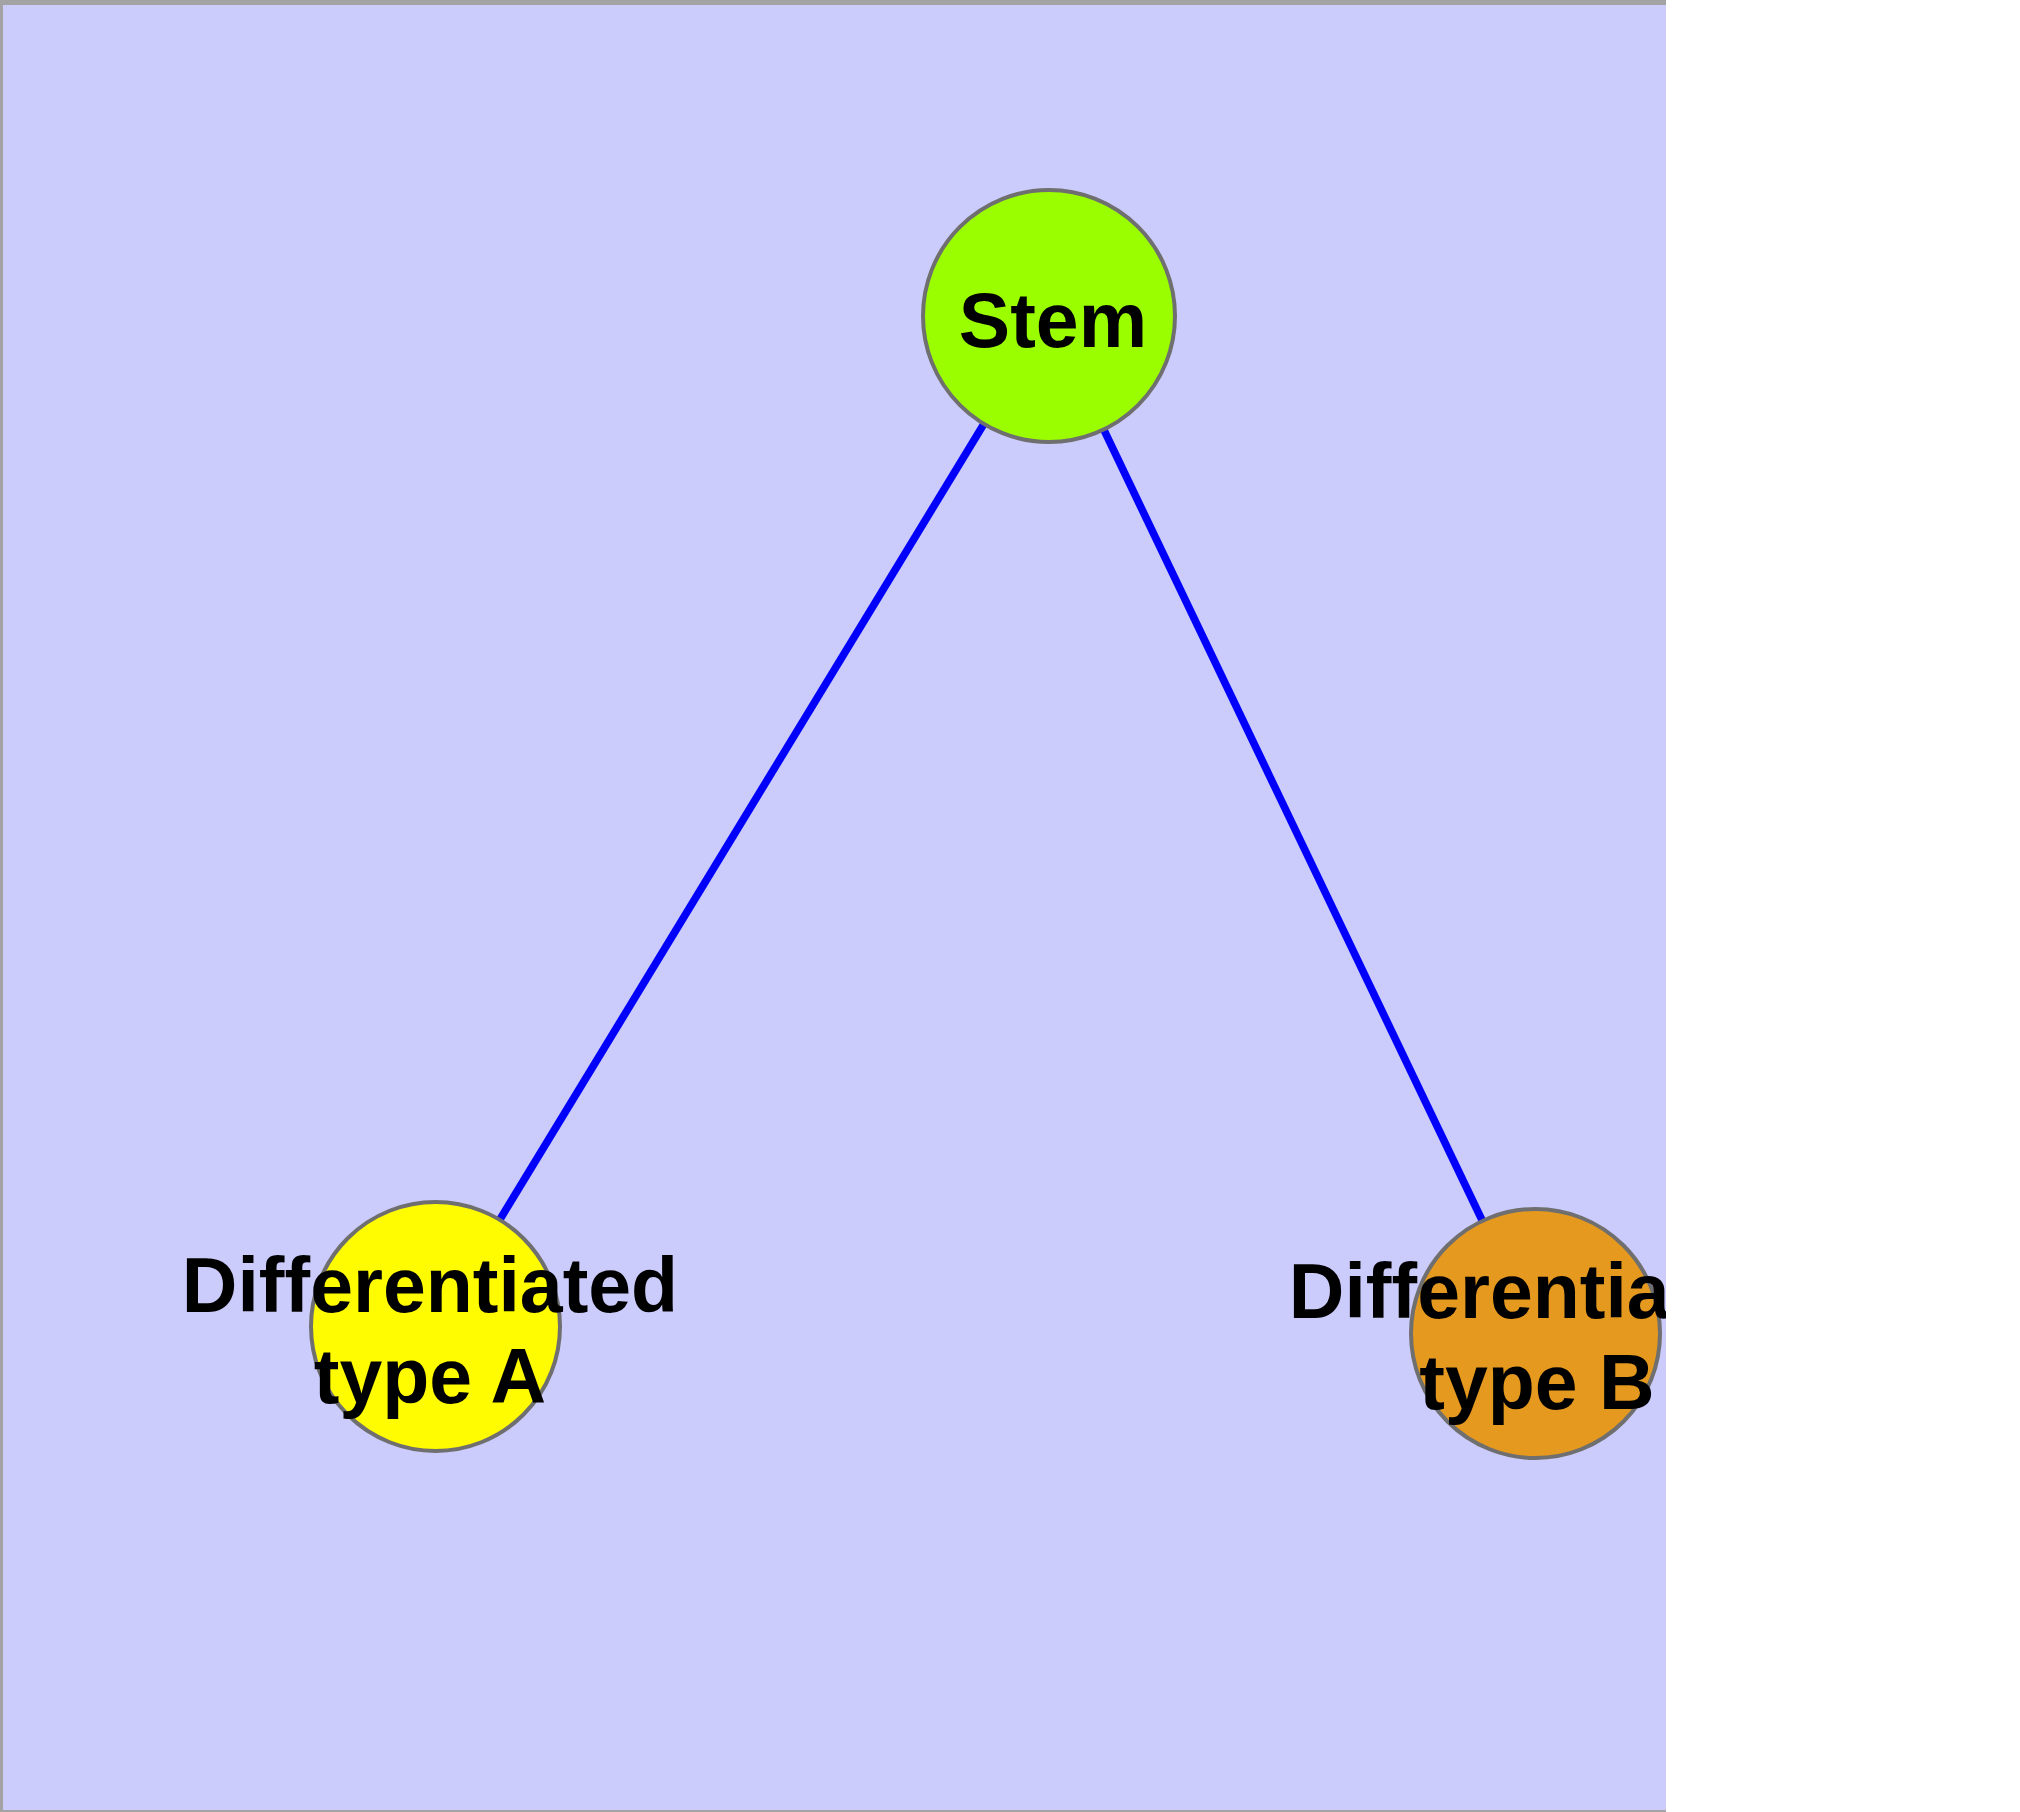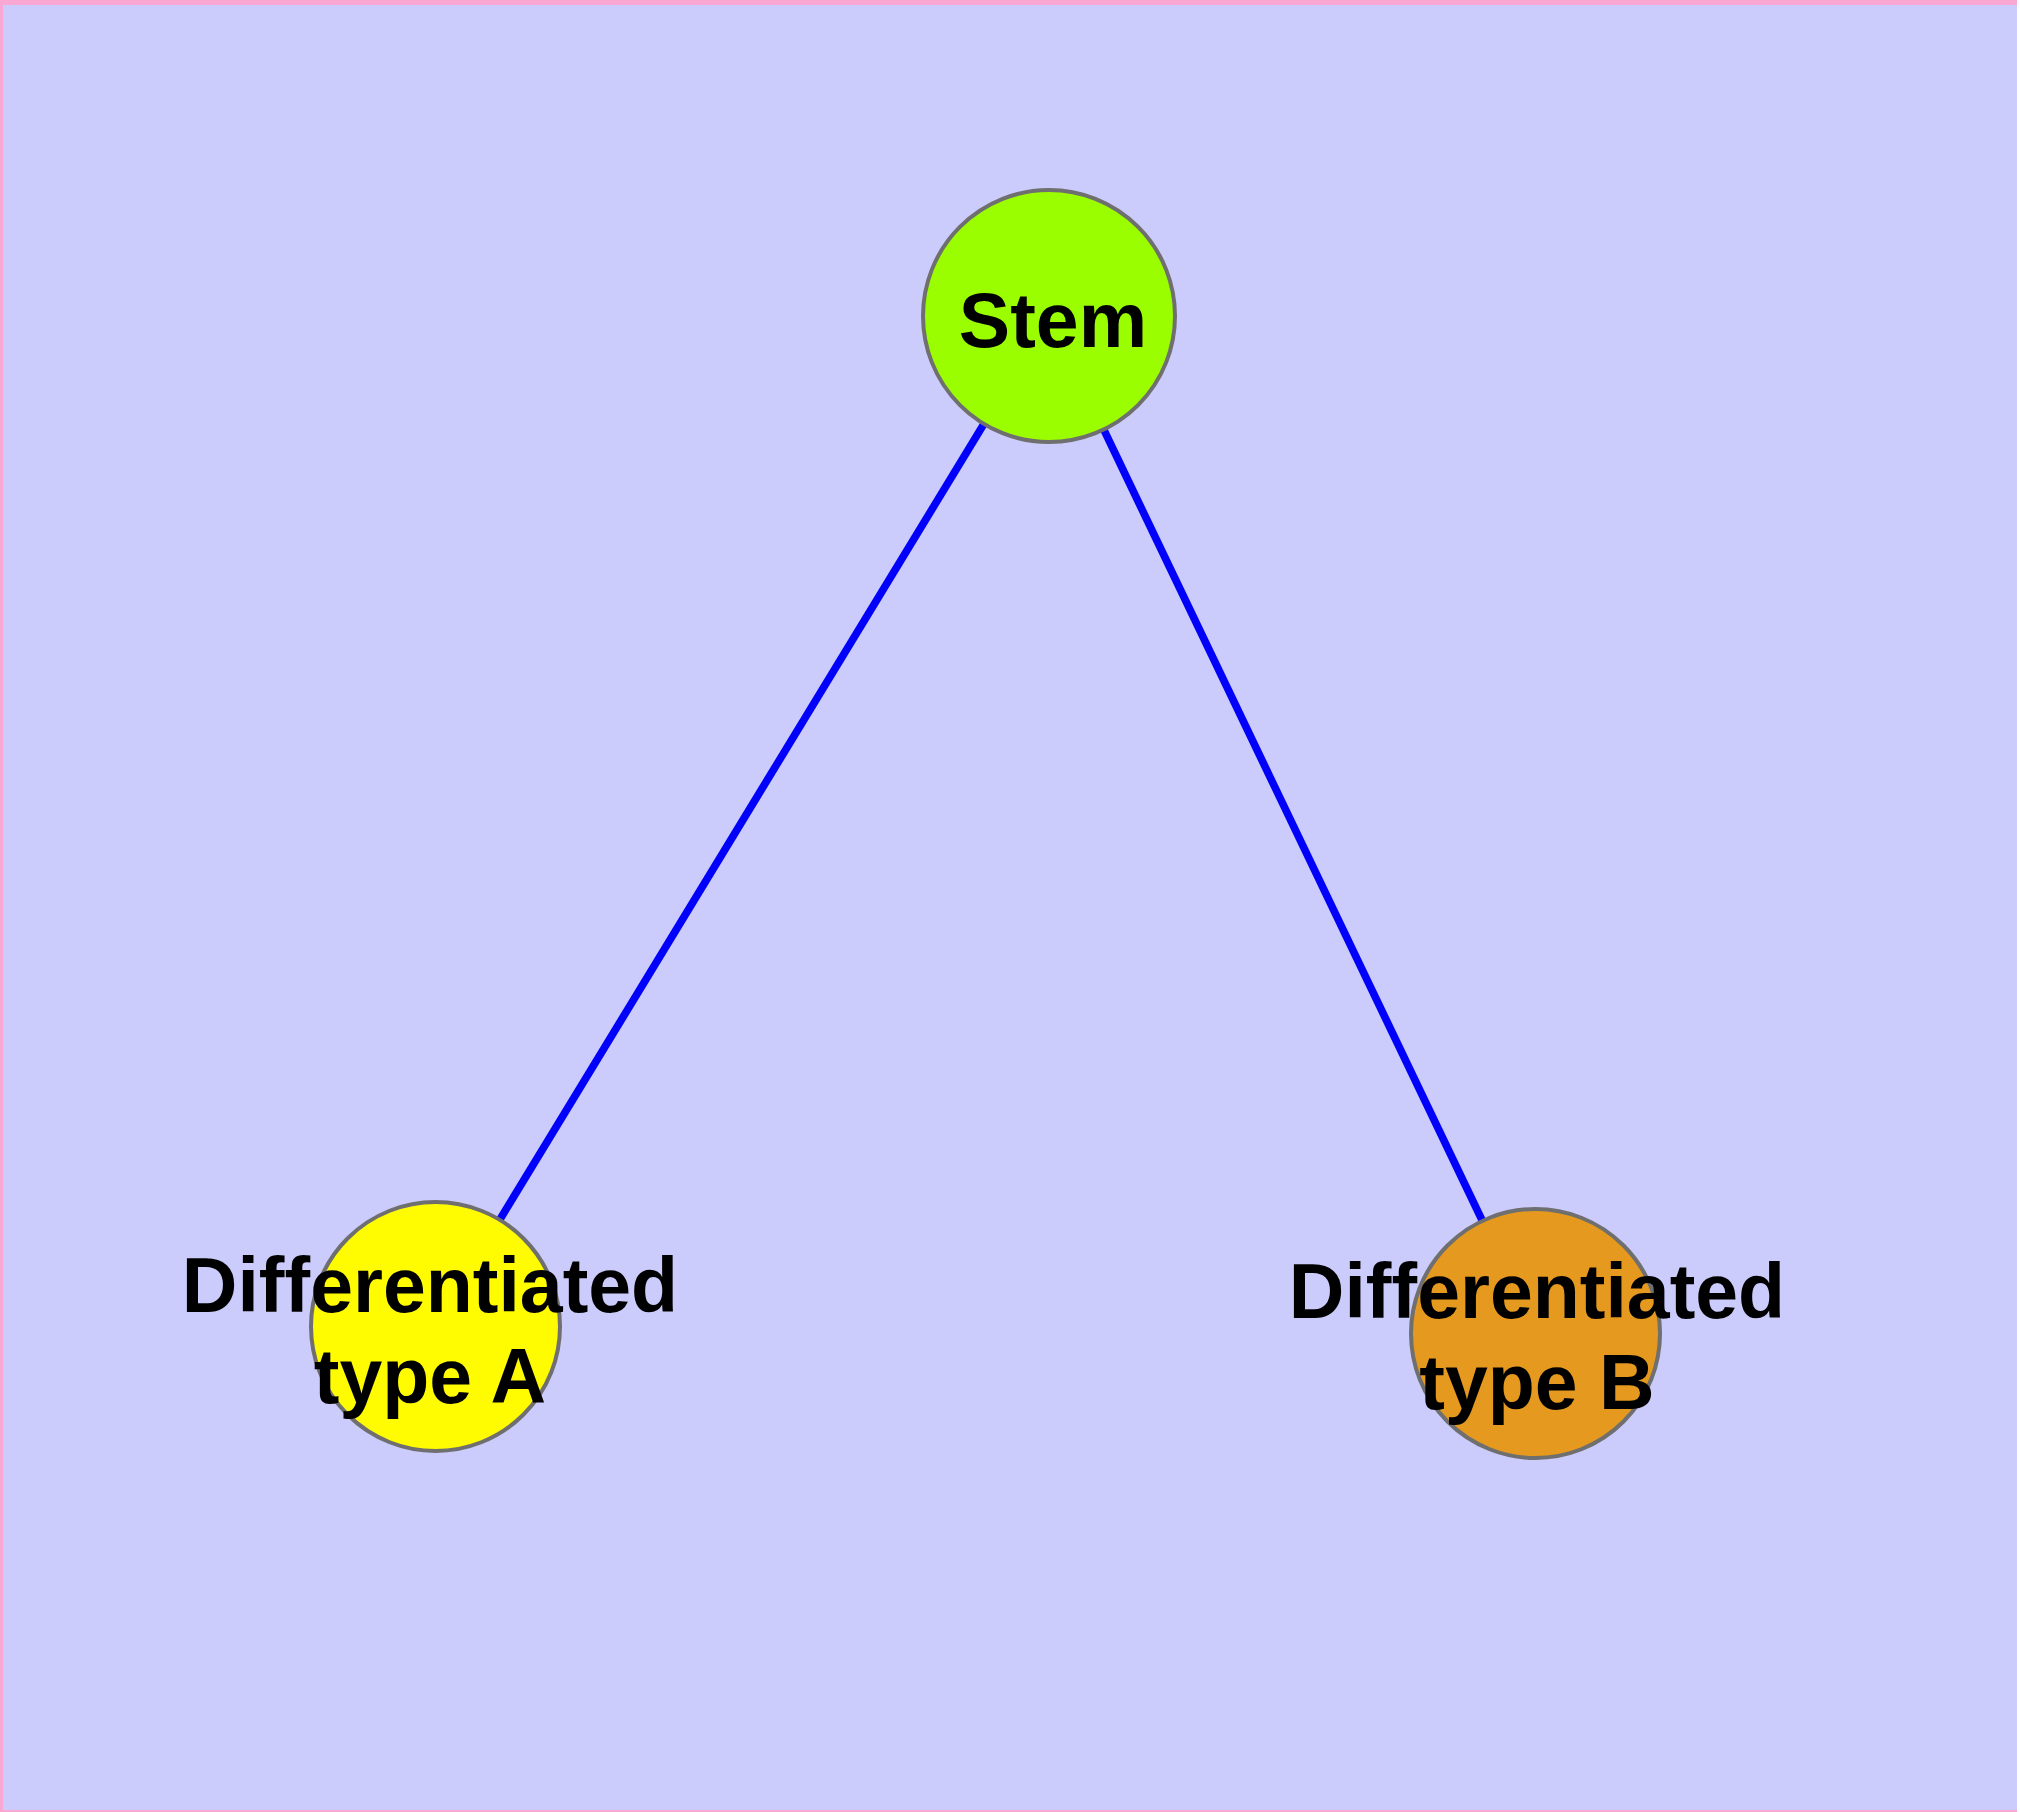--- a/index.html
+++ b/index.html
@@ -2,26 +2,25 @@
 <html style="font-size:13.6px"><head>
 <meta charset="utf-8">
 <style>
   html, body {
     margin: 0;
     padding: 0;
     background: #ffffff;
   }
   .page {
     position: relative;
-    width: 1985px;
+    width: 1666px;
     height: 1812px;
-    background: #f9a8d4;
+    background: #a3a3a3;
     overflow: hidden;
     font-family: "Liberation Sans", sans-serif;
-    padding-left: 32px;
   }
   
   .plot-bg {
     position: absolute;
     left: 2.5px;
     top: 5.1px;
     right: 0;
     bottom: 1.7px;
     z-index: 0;
   }

